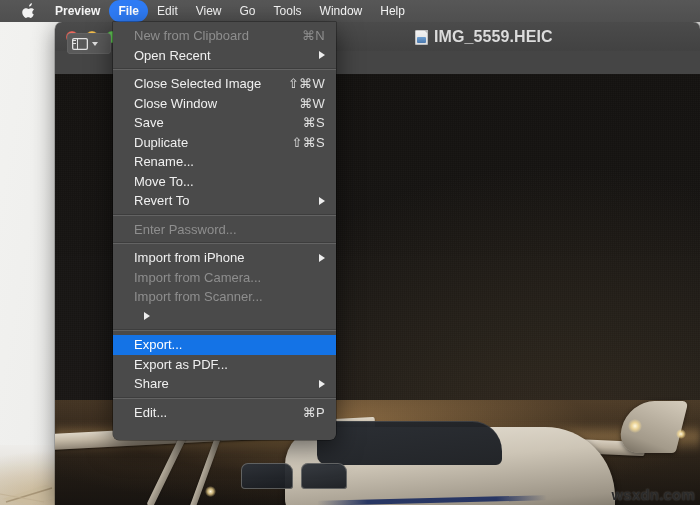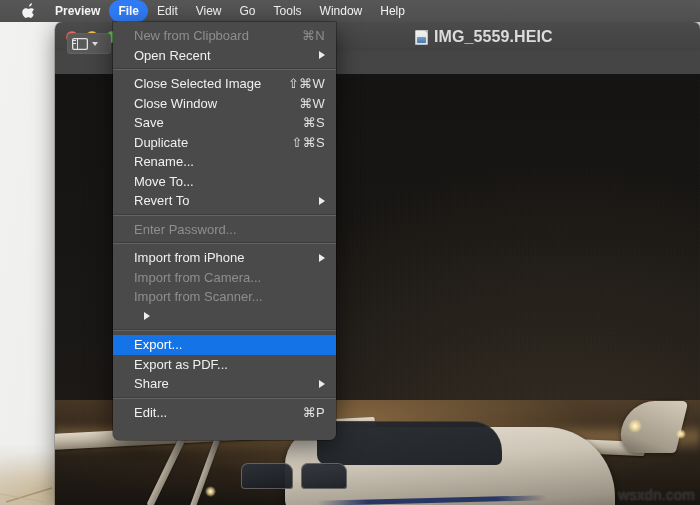--- a/index.html
+++ b/index.html
@@ -216,21 +216,21 @@
   }
   .blue-stripe {
     position: absolute; left: 262px; bottom: 2px;
     width: 230px; height: 5px;
     background: linear-gradient(90deg, rgba(30,46,96,.0), rgba(30,46,96,.92) 22%, rgba(30,46,96,.92) 78%, rgba(30,46,96,0));
     border-radius: 3px; transform: rotate(-1.4deg);
   }
 
   .watermark {
     position: absolute; right: 5px; bottom: 2px;
-    font-size: 15px; font-weight: 400; color: #2a2a2a;
+    font-size: 15px; font-weight: 700; color: #2a2a2a;
     letter-spacing: .2px;
     text-shadow: 0 0 2px rgba(255,255,255,.28);
   }
 
   
   .menubar {
     position: absolute; left: 0; top: 0; width: 700px; height: 22px;
     background: linear-gradient(180deg, #575757 0%, #4f4f4f 100%);
     display: flex; align-items: center;
     color: #f2f2f2; font-size: 13px;

